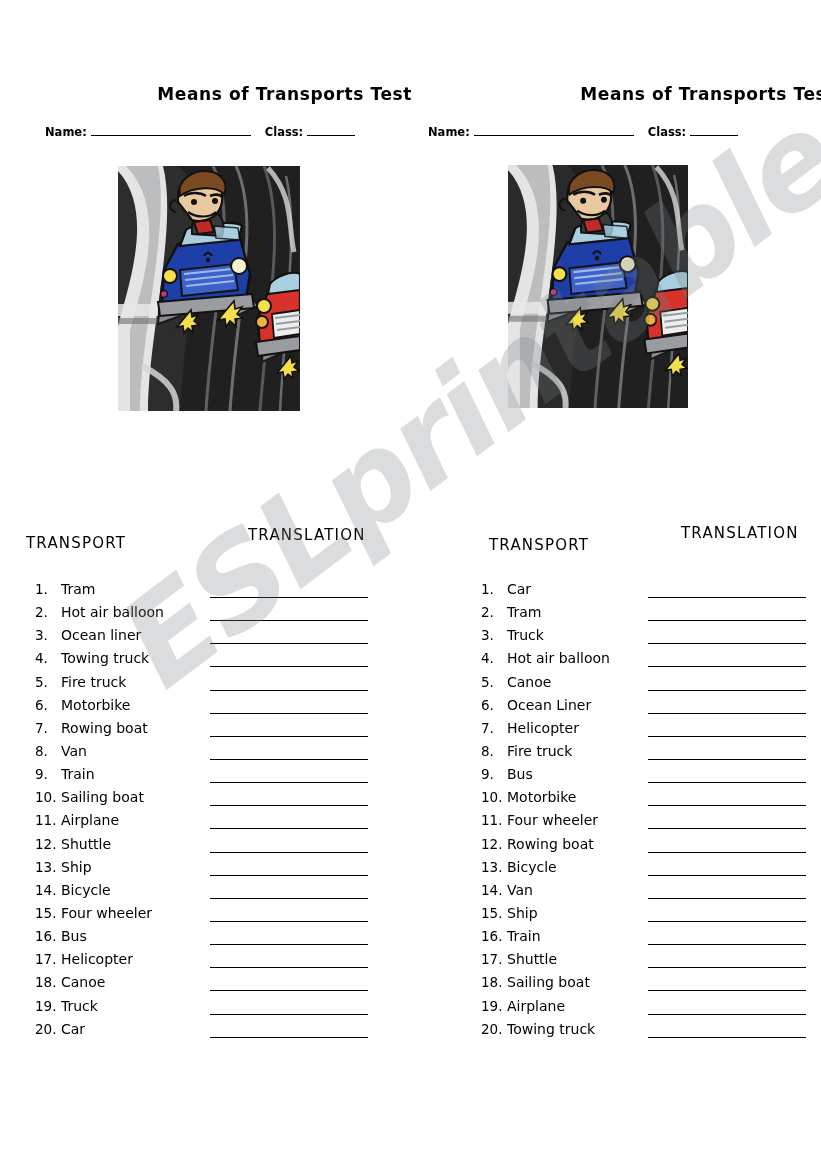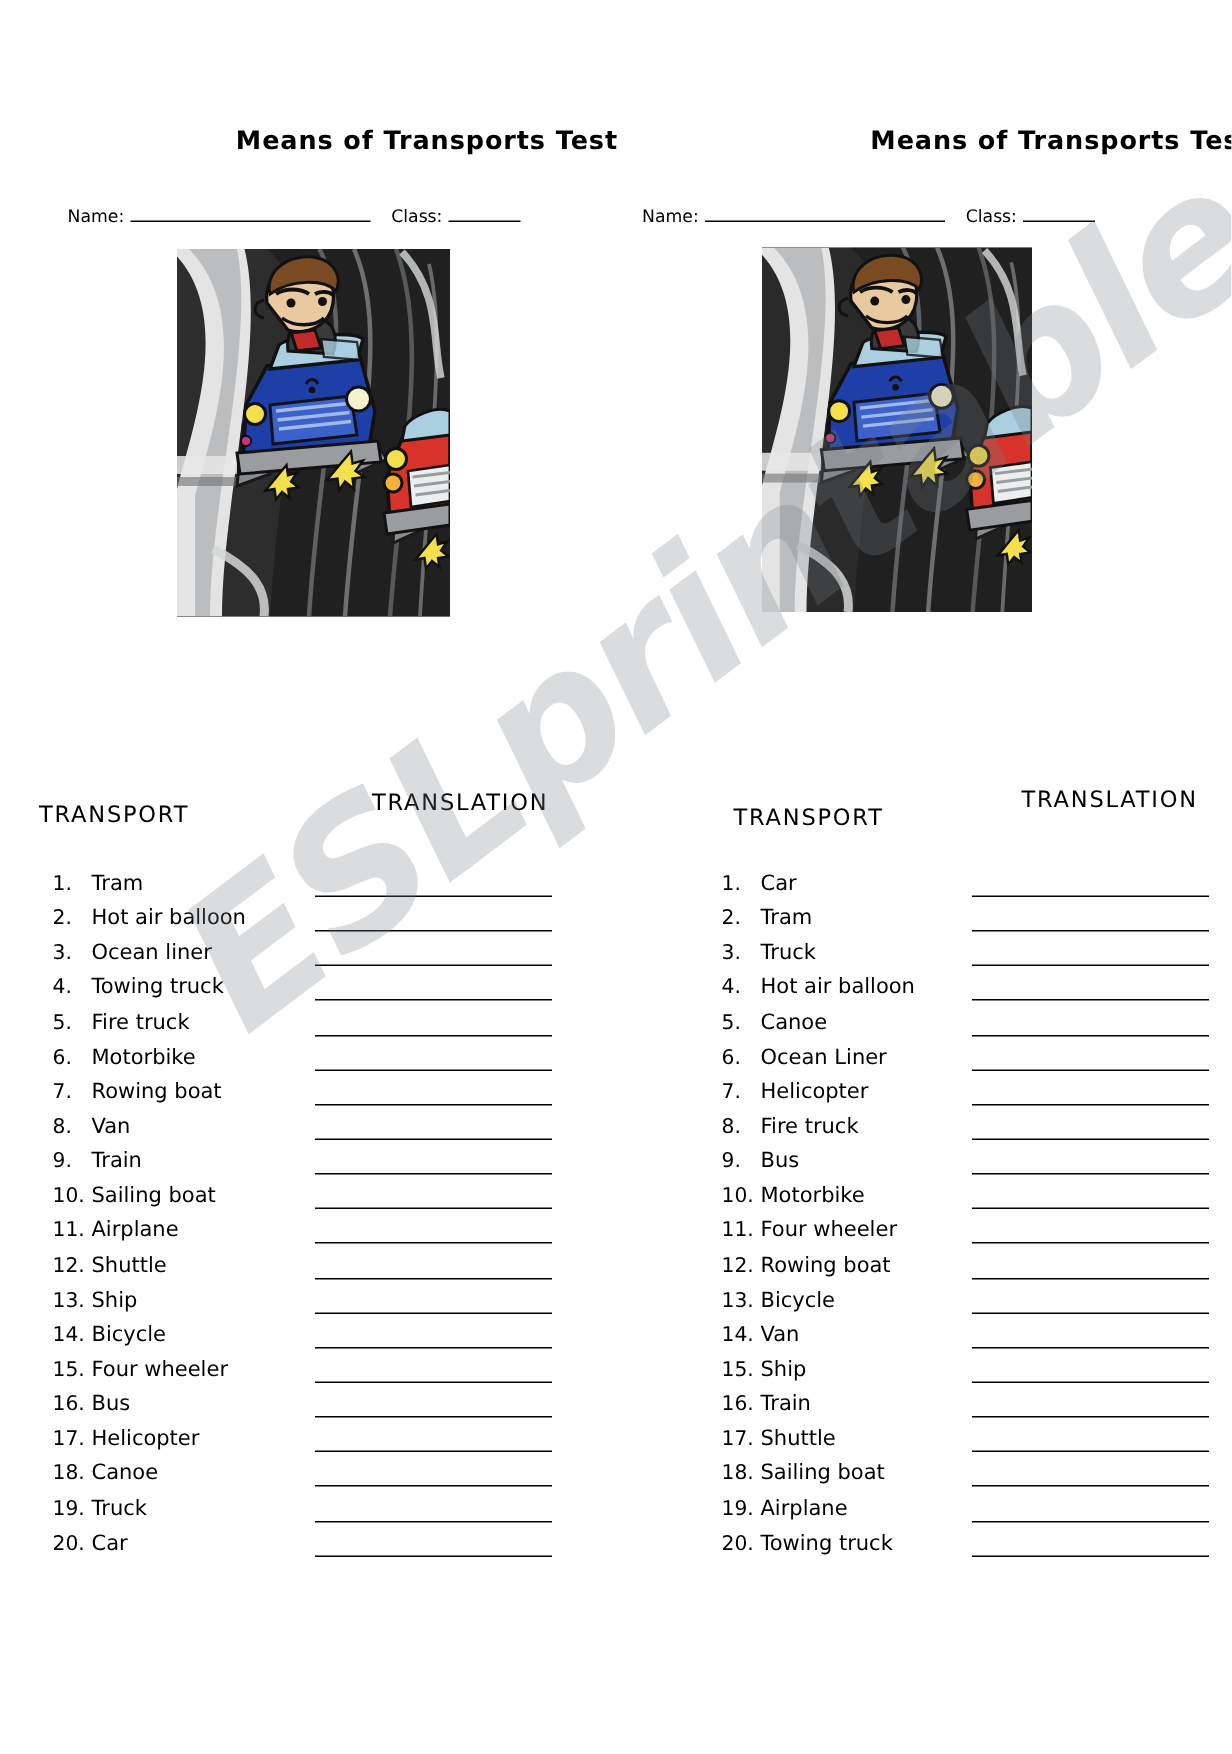--- a/index.html
+++ b/index.html
@@ -65,27 +65,28 @@
     letter-spacing: 0.6px;
     color: #000000;
     white-space: nowrap;
   }
   .col-left .sheet-title  { left: 2px; }
   .col-right .sheet-title { left: 14px; }
 
   
   .idrow {
     position: absolute;
-    top: 136px;
+    top: 124px;
     font-family: "DejaVu Sans", sans-serif;
     font-size: 11.5px;
     color: #000000;
     white-space: nowrap;
     display: flex;
     align-items: baseline;
+    font-weight: bold;
   }
   .col-left  .idrow { left: 45px; }
   .col-right .idrow { left: 428px; }
   .idrow .lbl { margin-right: 4px; }
   .rule {
     display: inline-block;
     border-bottom: 1.3px solid #000000;
     height: 11px;
   }
   .rule-name  { width: 160px; margin-right: 14px; }

